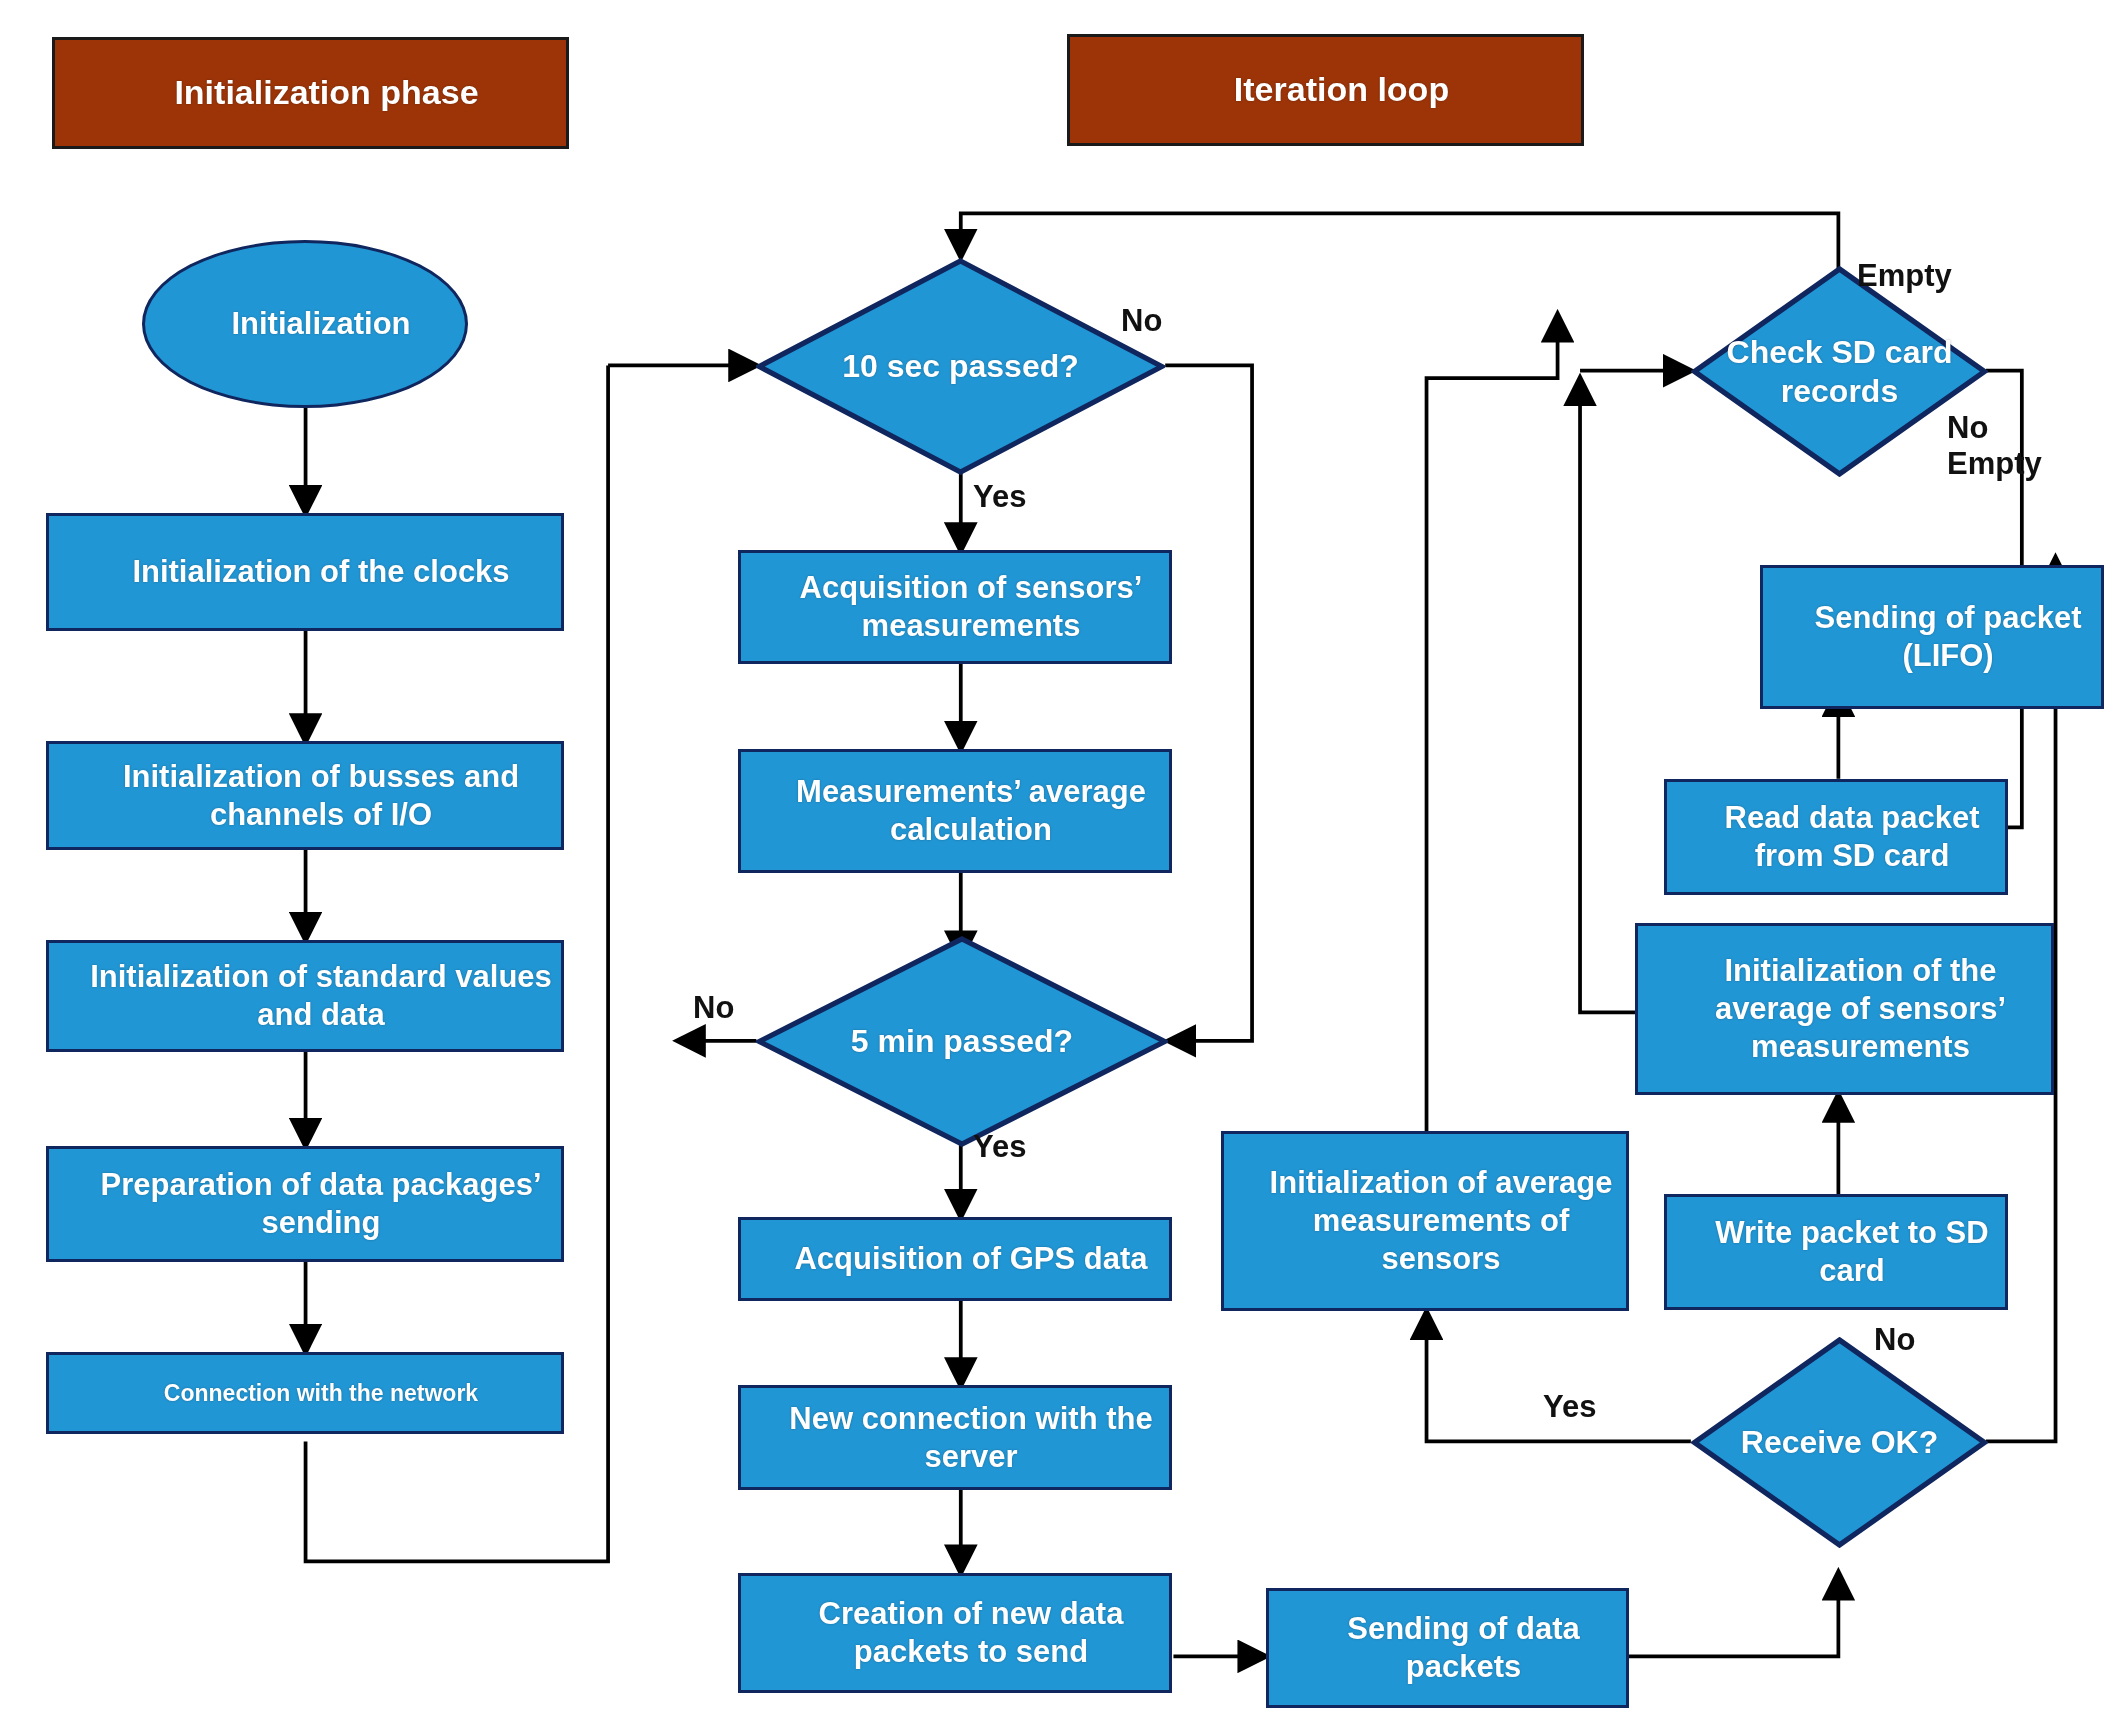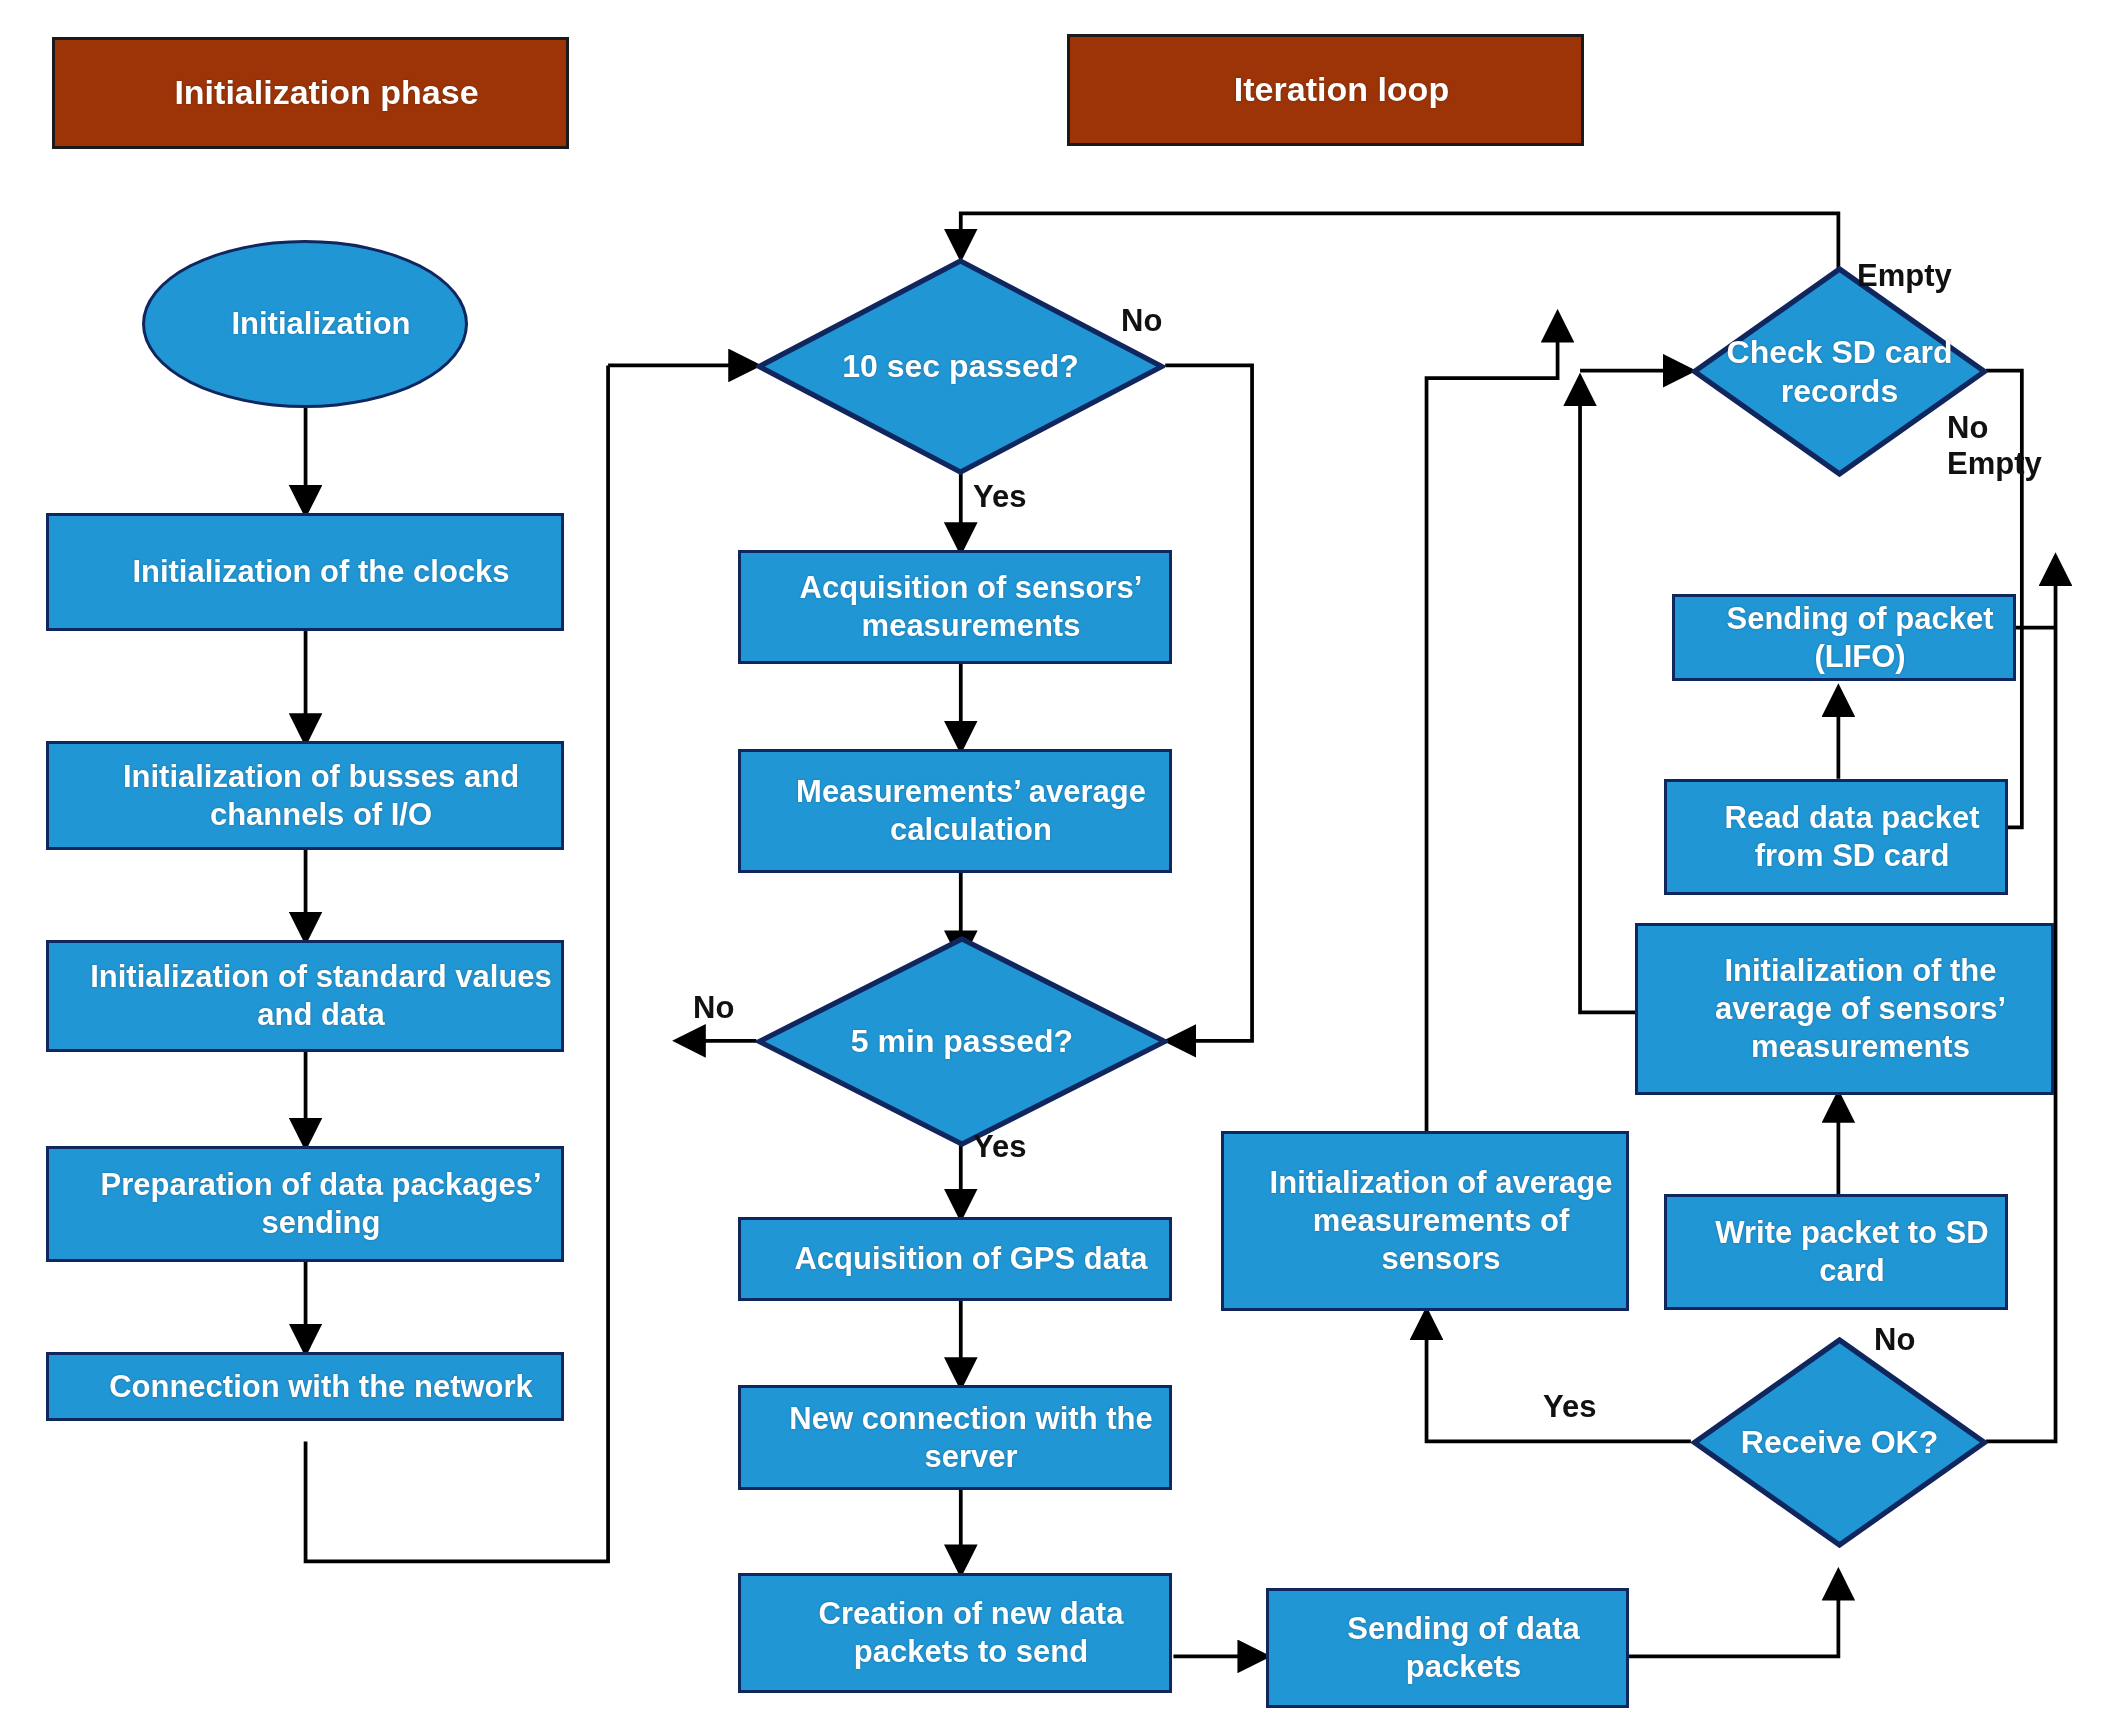--- a/index.html
+++ b/index.html
@@ -116,21 +116,21 @@
   </div>
 
   <div class="node proc" style="left:46px;top:940px;width:518px;height:112px;font-size:31px;">
     <span class="lbl">Initialization of standard values and data</span>
   </div>
 
   <div class="node proc" style="left:46px;top:1146px;width:518px;height:116px;font-size:31px;">
     <span class="lbl">Preparation of data packages’ sending</span>
   </div>
 
-  <div class="node proc" style="left:46px;top:1352px;width:518px;height:69px;font-size:31px;">
+  <div class="node proc" style="left:46px;top:1352px;width:518px;height:82px;font-size:23px;">
     <span class="lbl">Connection with the network</span>
   </div>
 
   <div class="diamondWrap" style="left:756px;top:258px;width:409px;height:217px;">
     <svg viewBox="0 0 546 290" width="409" height="217">
       <polygon points="273,4 542,145 273,286 4,145" fill="#2196d4" stroke="#10265e" stroke-width="7"></polygon>
     </svg>
     <div class="dtxt" style="font-size:32px;">10 sec passed?</div>
   </div>
 
@@ -181,21 +181,21 @@
   </div>
 
   <div class="node proc" style="left:1635px;top:923px;width:419px;height:172px;font-size:31px;">
     <span class="lbl">Initialization of the average of sensors’ measurements</span>
   </div>
 
   <div class="node proc" style="left:1664px;top:779px;width:344px;height:116px;font-size:31px;">
     <span class="lbl">Read data packet from SD card</span>
   </div>
 
-  <div class="node proc" style="left:1672px;top:565px;width:344px;height:87px;font-size:31px;margin-top:29px;">
+  <div class="node proc" style="left:1760px;top:565px;width:344px;height:144px;font-size:31px;">
     <span class="lbl">Sending of packet (LIFO)</span>
   </div>
 
   <div class="diamondWrap" style="left:1691px;top:266px;width:297px;height:211px;">
     <svg viewBox="0 0 396 282" width="297" height="211">
       <polygon points="198,4 392,141 198,278 4,141" fill="#2196d4" stroke="#10265e" stroke-width="7"></polygon>
     </svg>
     <div class="dtxt" style="font-size:32px;">Check SD card records</div>
   </div>
 

